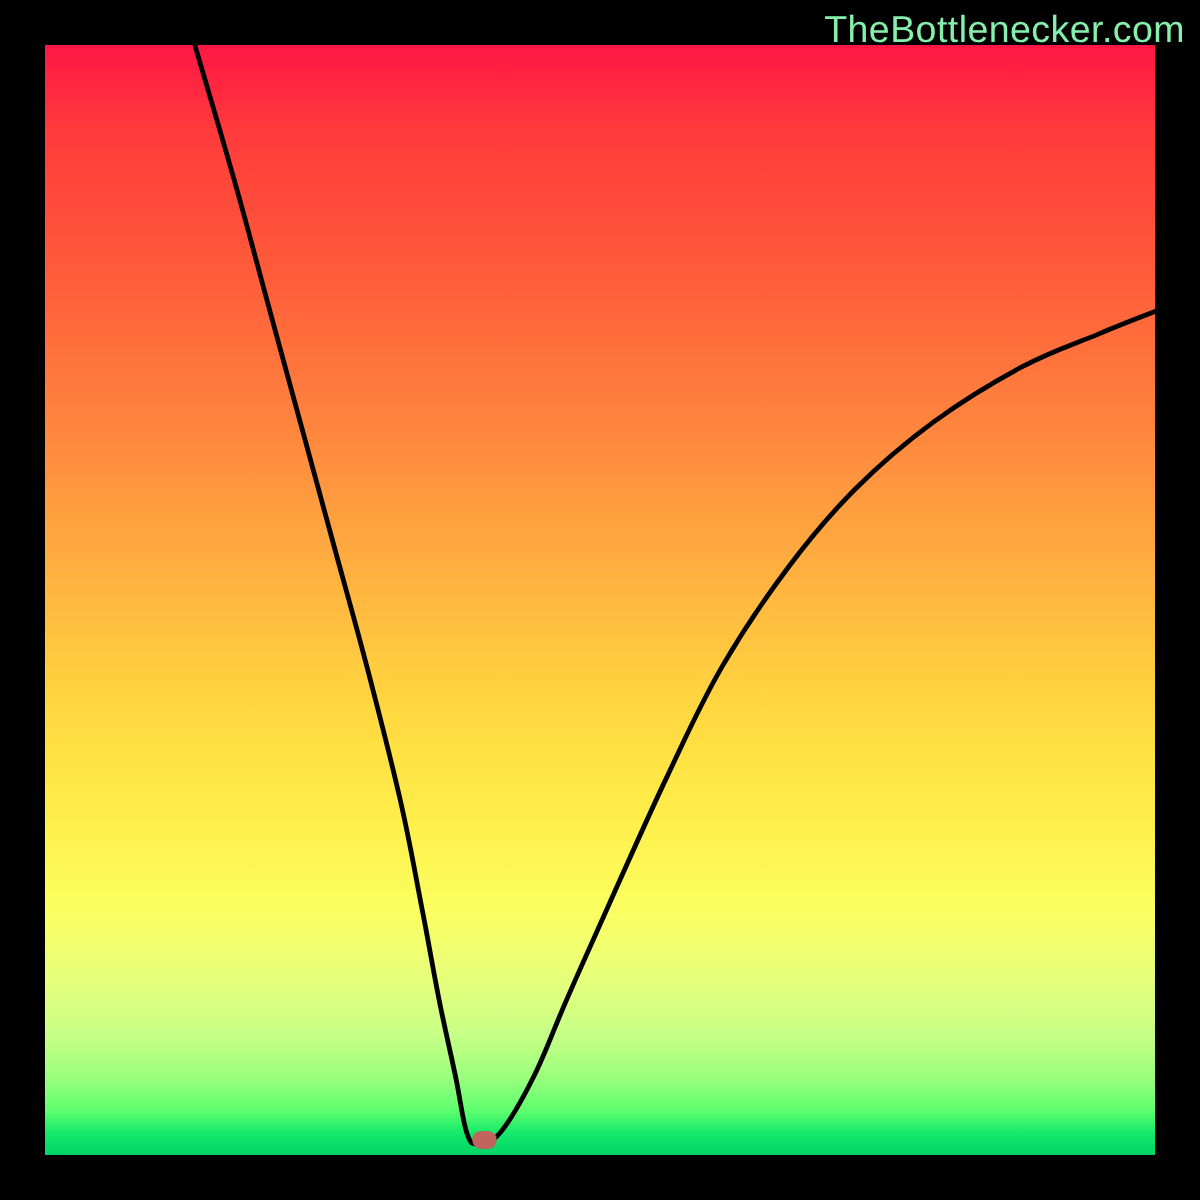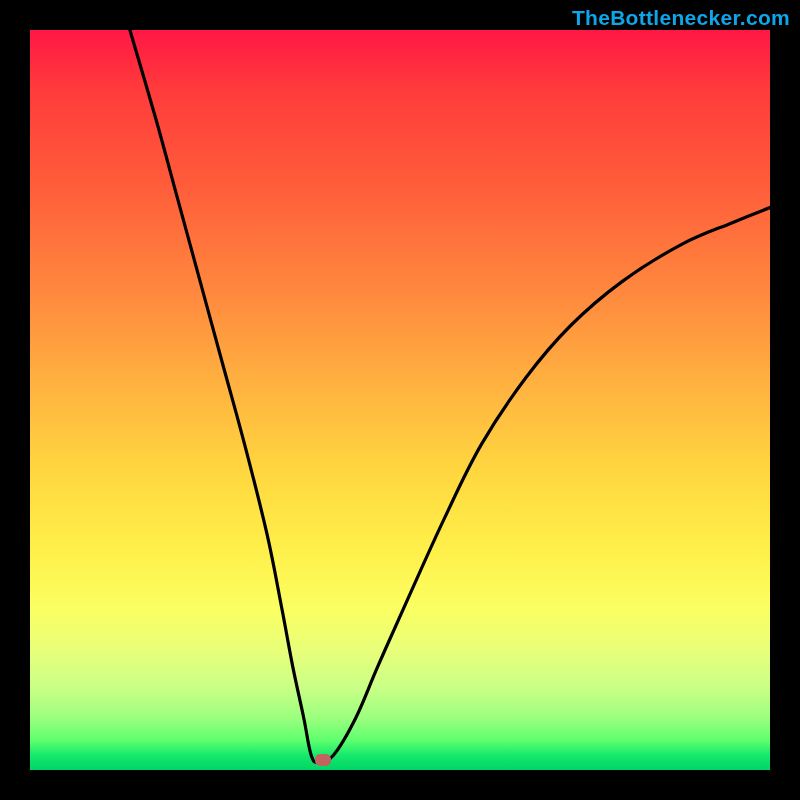--- a/index.html
+++ b/index.html
@@ -46,23 +46,23 @@
     position: absolute;
     left: 0;
     top: 0;
     width: 740px;
     height: 740px;
   }
   .attribution {
     position: absolute;
     top: 6px;
     right: 10px;
-    color: #0ea5e9;
-    font-size: 21px;
-    font-weight: 700;
+    color: #86efac;
+    font-size: 25px;
+    font-weight: 400;
     letter-spacing: 0.3px;
     user-select: none;
   }
   .marker {
     position: absolute;
     width: 16px;
     height: 12px;
     border-radius: 6px / 5px;
     background: #c1635e;
     transform: translate(-50%, -50%);

